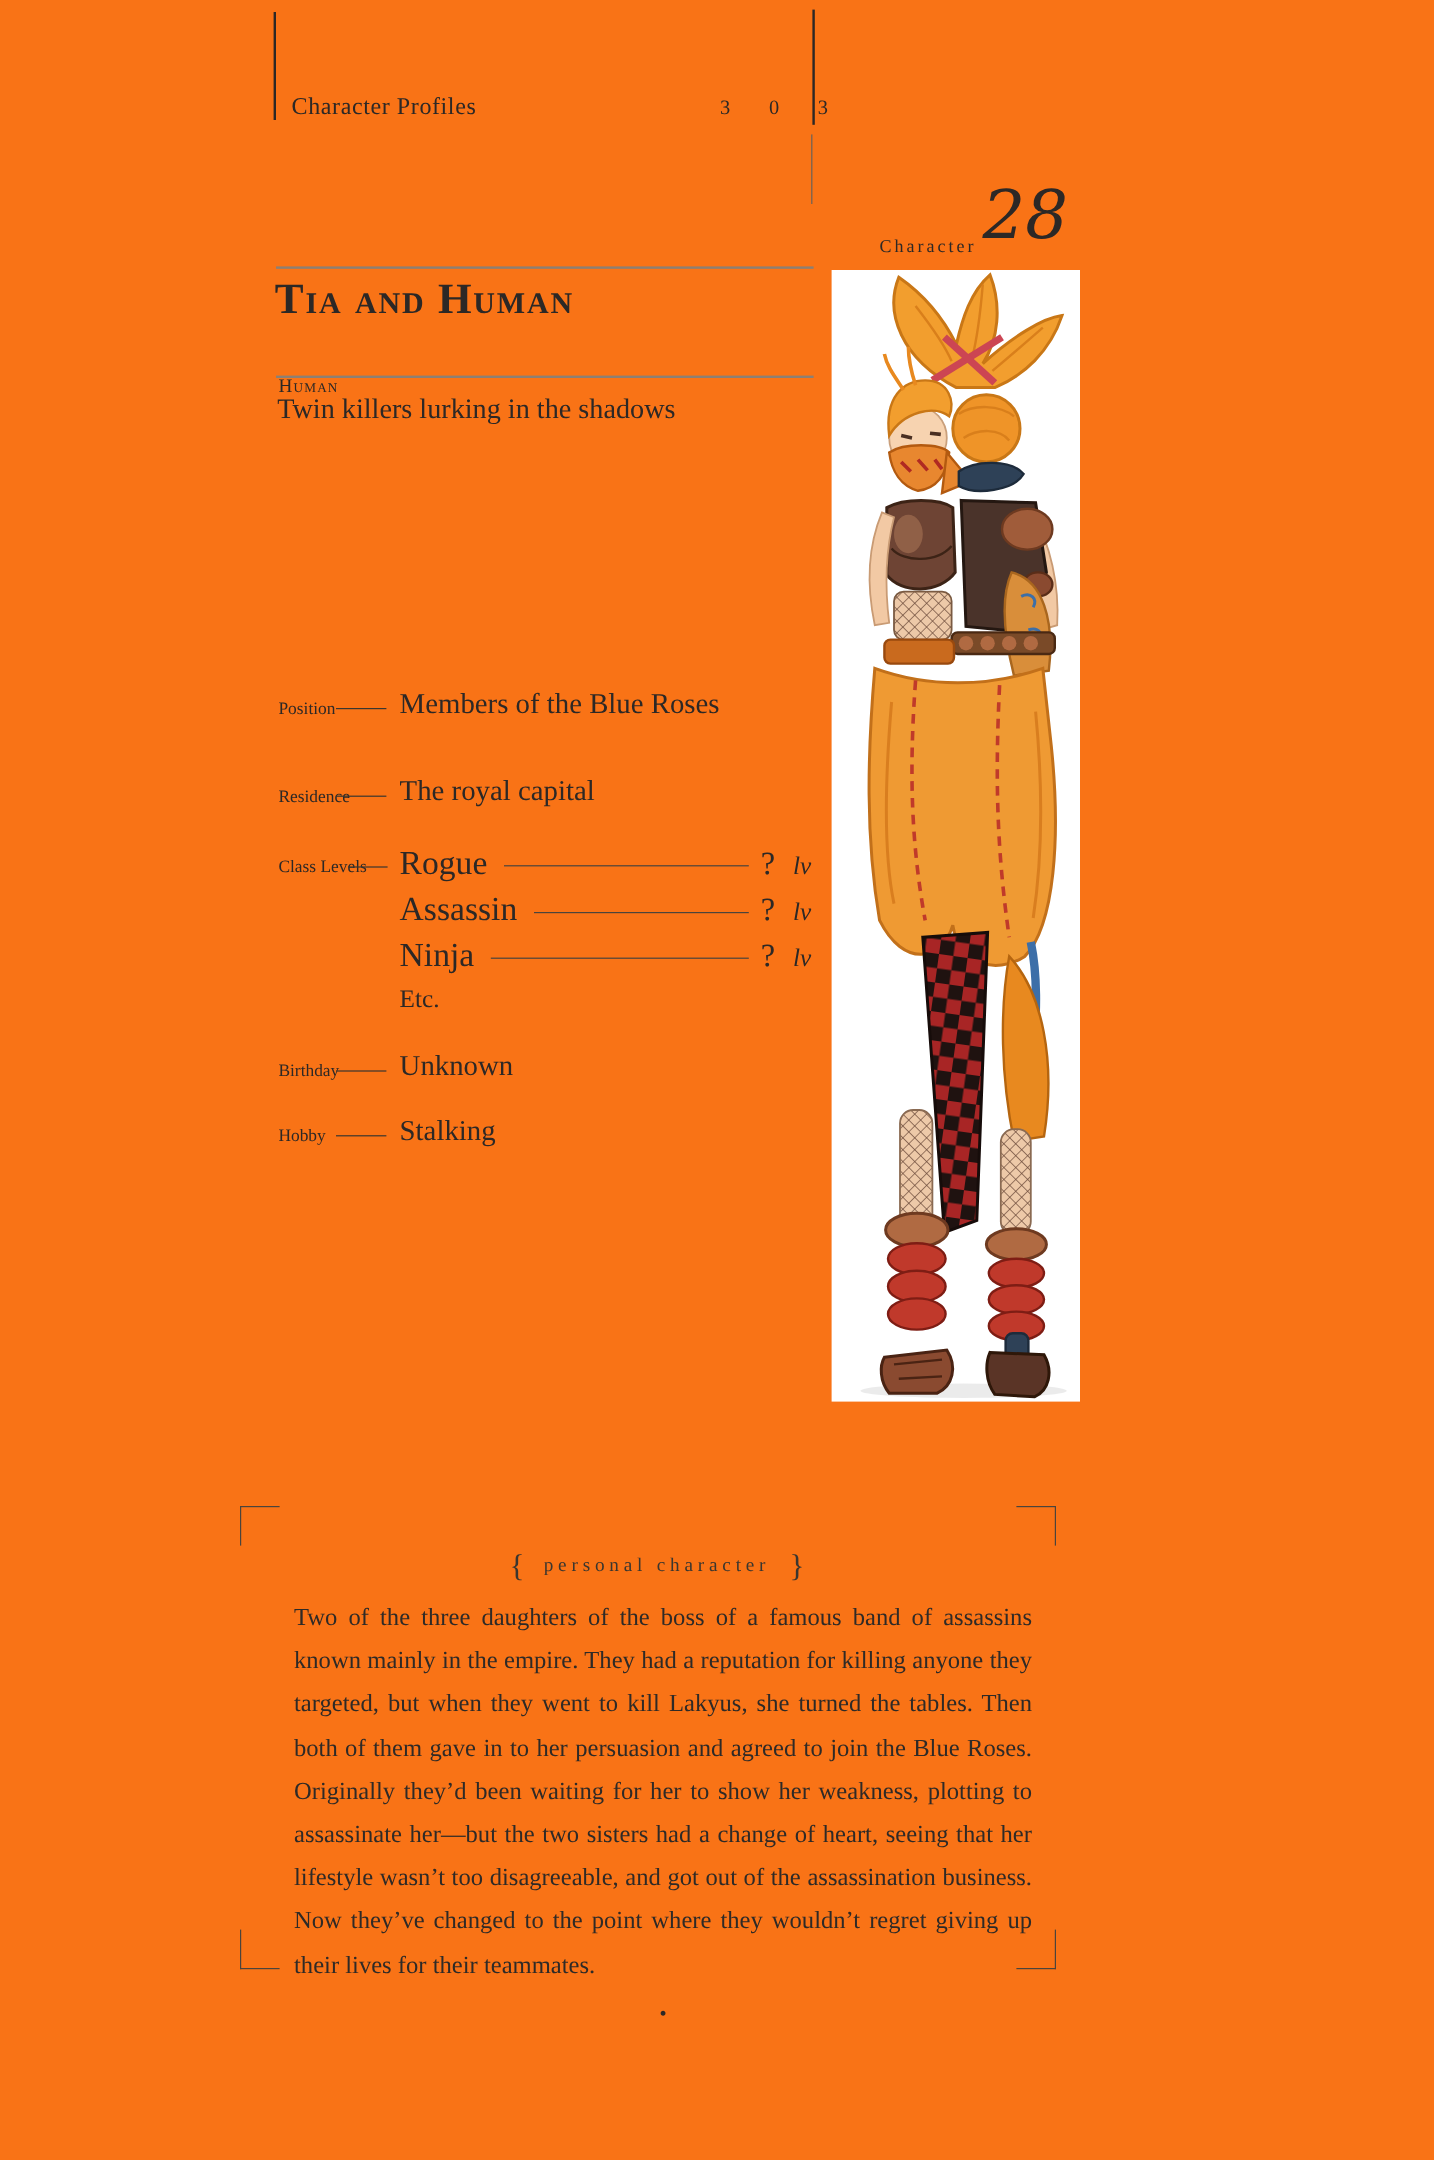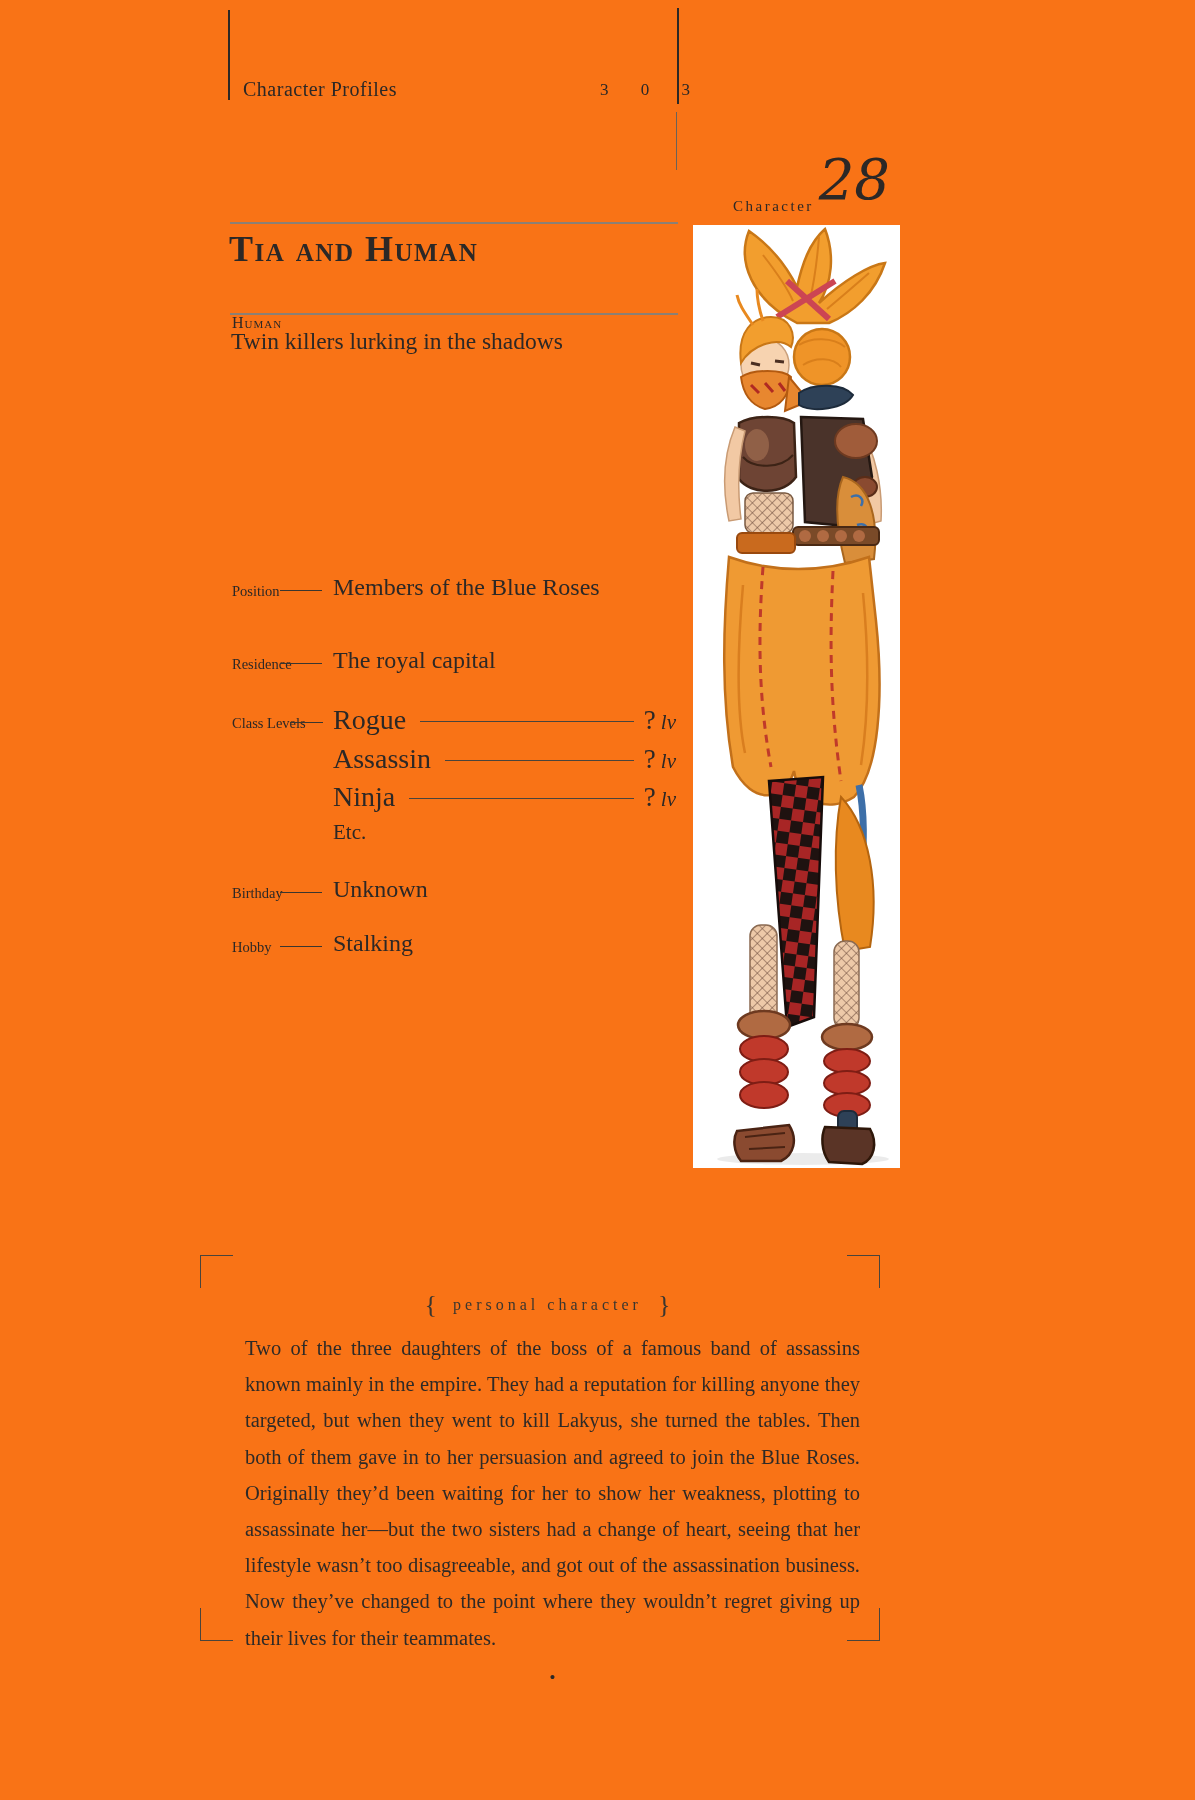--- a/index.html
+++ b/index.html
@@ -30,21 +30,21 @@
   
   .frow{position:absolute; left:232px; width:444px; height:34px;}
   .f-label{position:absolute; left:0; top:9px; font-size:14.5px; white-space:nowrap;}
   .f-dash{position:absolute; left:48px; top:16px; width:42px; border-top:1.5px solid #3a362f;}
   .f-dash.cl{left:58px; width:33px;}
   .f-value{position:absolute; left:101px; top:0; font-size:24px; white-space:nowrap;font-family:Liberation Serif, serif;}
   .class-row{position:absolute; left:333px; width:343px; display:flex; align-items:baseline;}
   .cl-name{font-size:28px; white-space:nowrap;}
   .cl-line{flex:1; height:0; border-top:1.2px solid #4a443c; align-self:center; margin:2px 10px 0 14px;}
   .cl-q{font-size:27px;}
-  .cl-unit{font-size:21px; font-style:italic; margin-left:5px;}
+  .cl-unit{font-size:21px; font-style:italic; margin-left:15px;}
   .etc-row{position:absolute; left:333px; top:820px; font-size:21px;}
   
   .art-box{left:693px; top:225px; width:207px; height:943px; background:#ffffff;}
   
   .corner{width:32px; height:32px;}
   .c-tl{left:200px; top:1255px; border-left:1.5px solid #4a443c; border-top:1.5px solid #4a443c;}
   .c-tr{left:847px; top:1255px; border-right:1.5px solid #4a443c; border-top:1.5px solid #4a443c;}
   .c-bl{left:200px; top:1608px; border-left:1.5px solid #4a443c; border-bottom:1.5px solid #4a443c;}
   .c-br{left:847px; top:1608px; border-right:1.5px solid #4a443c; border-bottom:1.5px solid #4a443c;}
   .sec-label{left:400px; top:1290px; width:295px; display:flex; justify-content:center;

